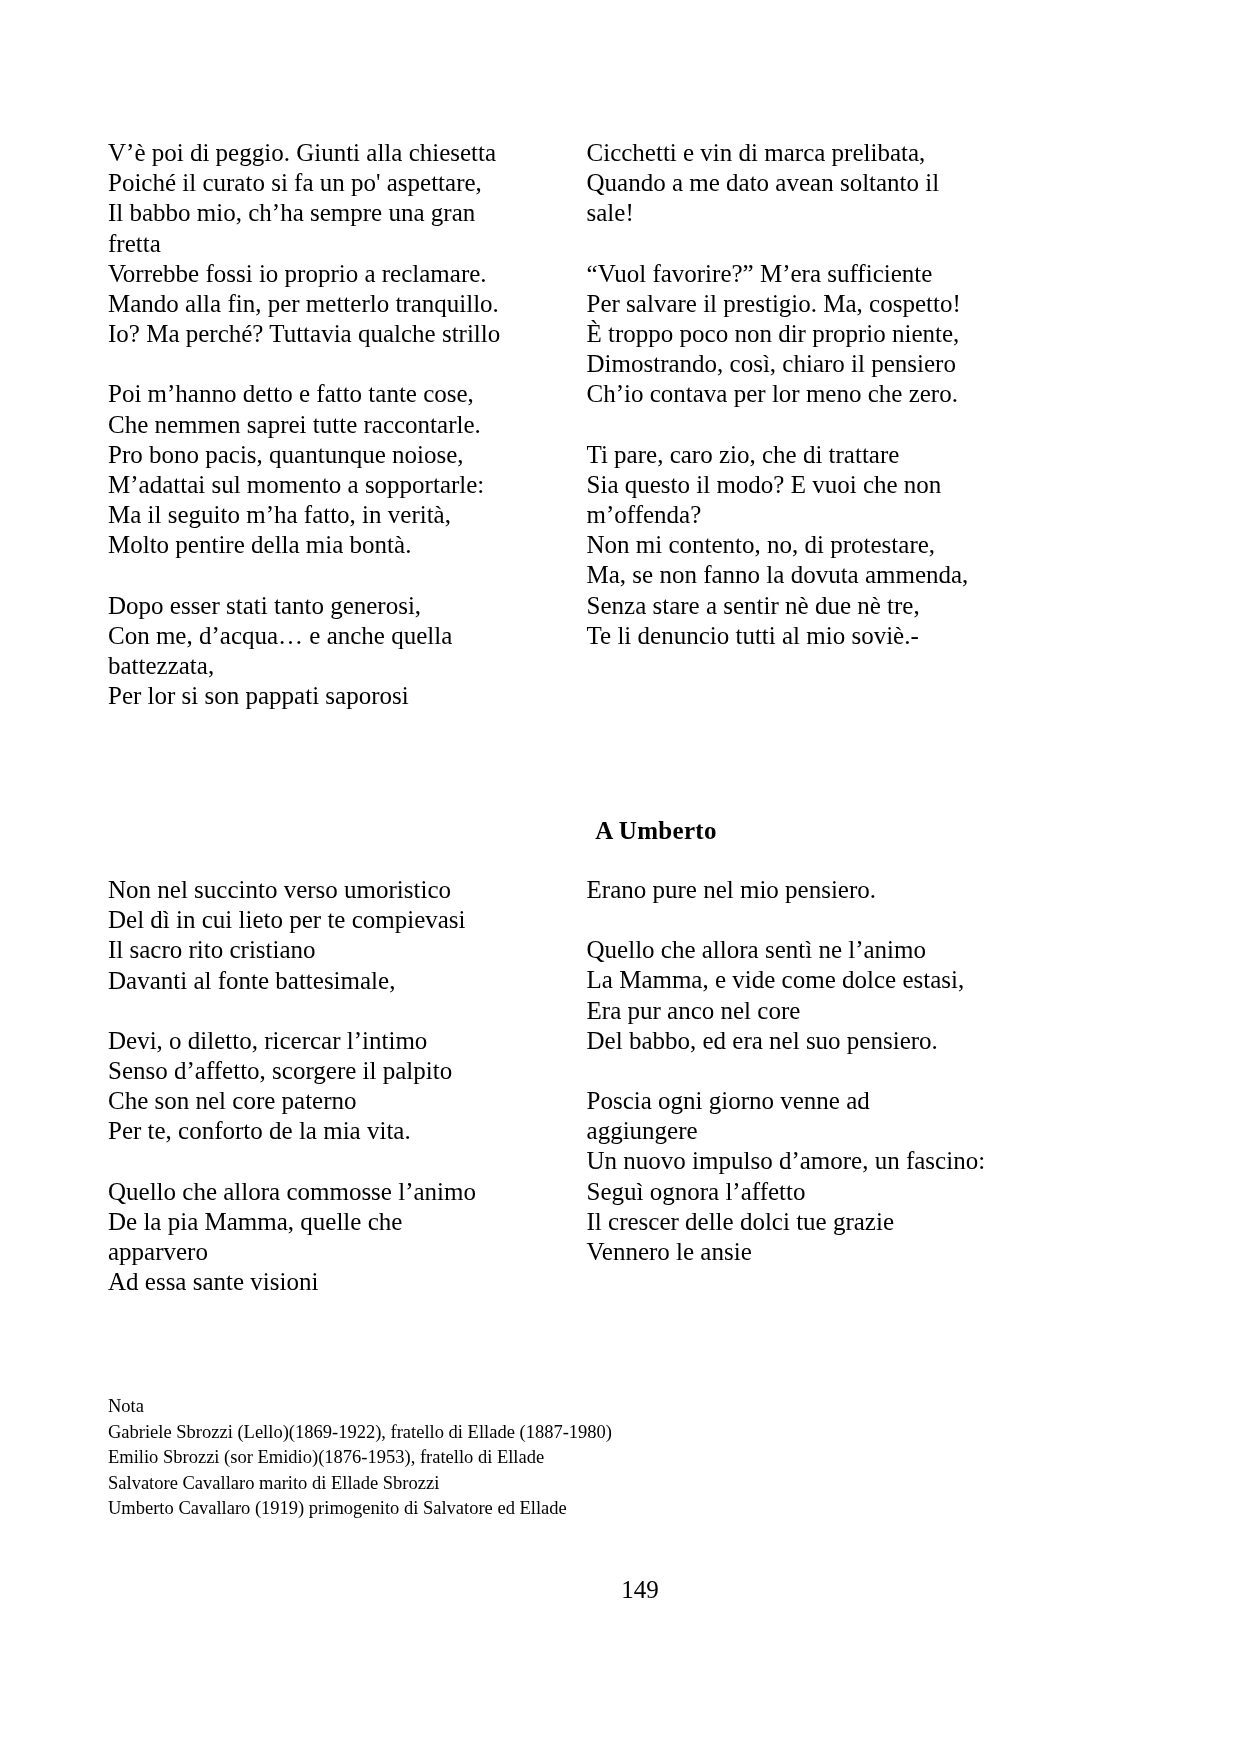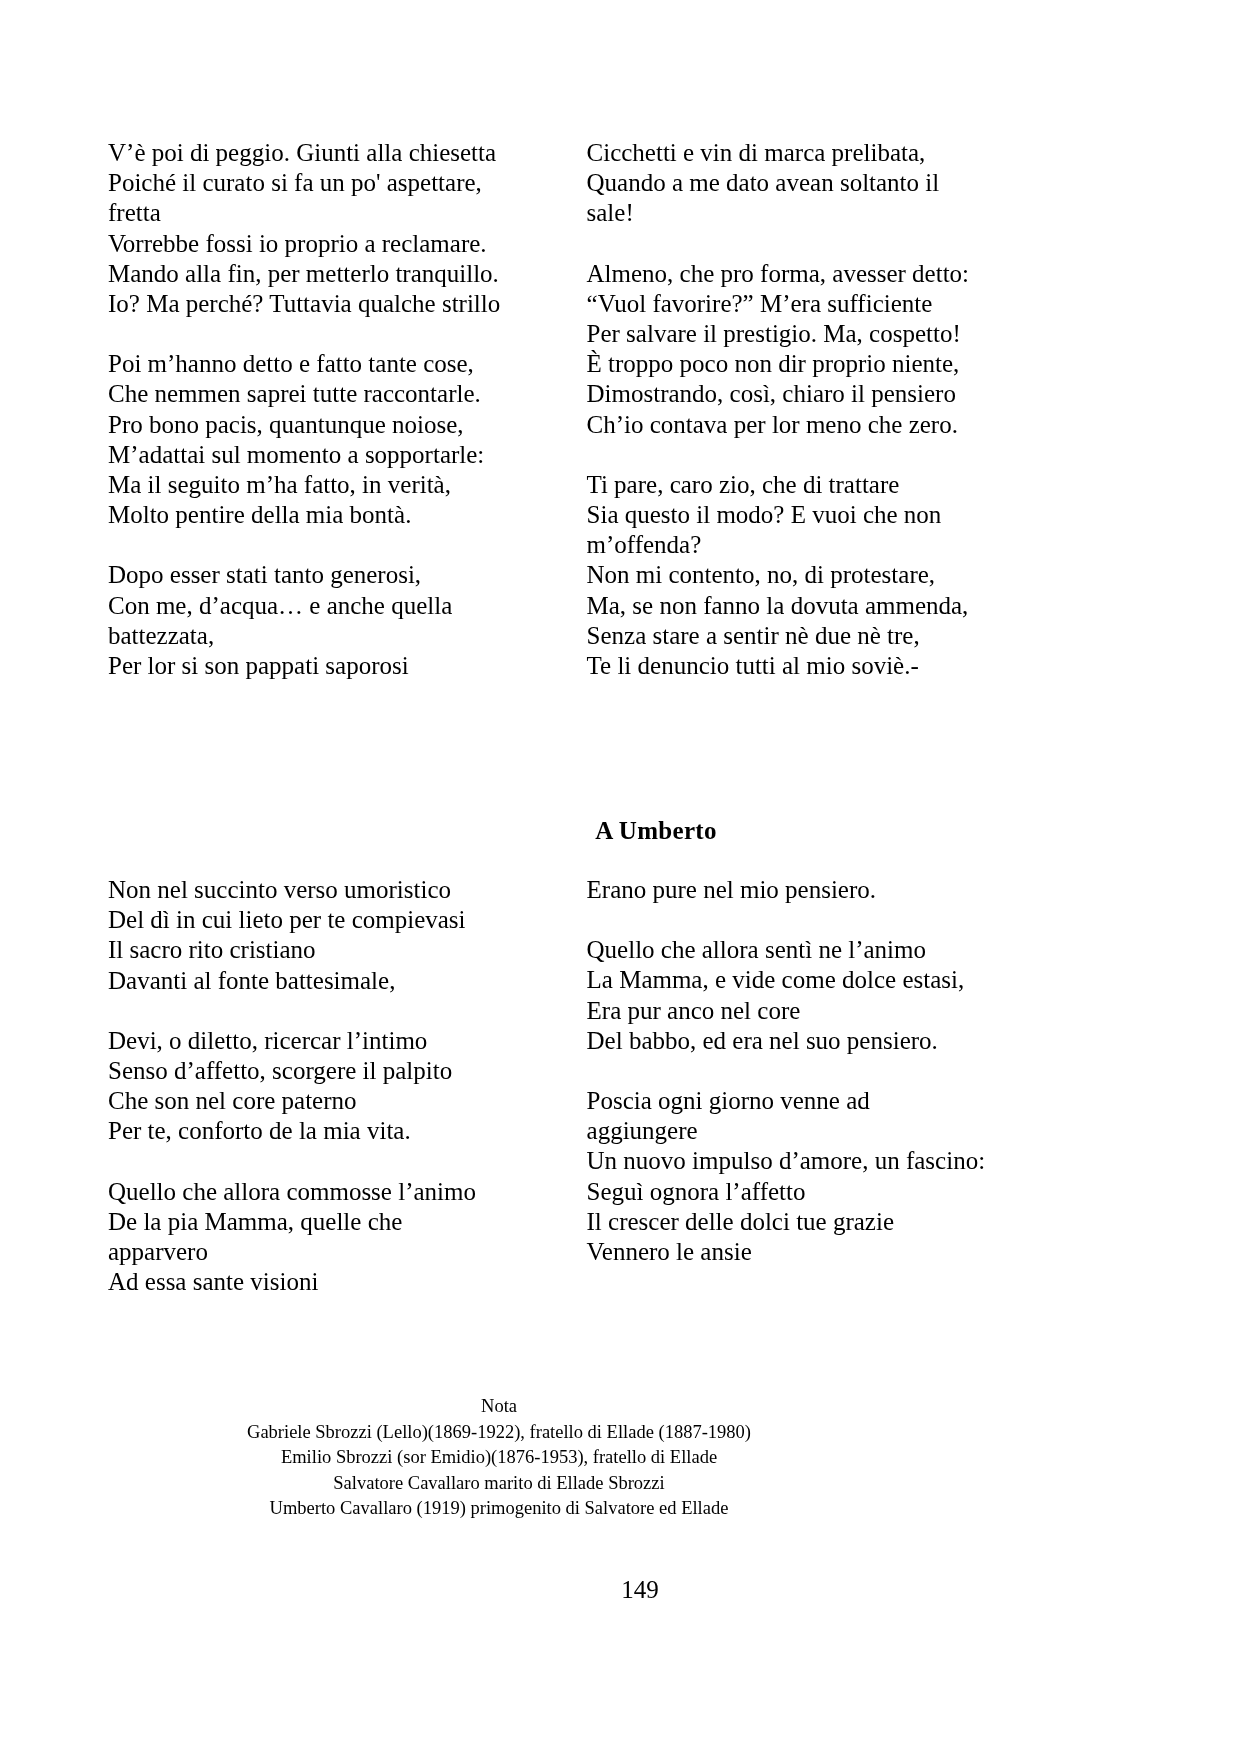--- a/index.html
+++ b/index.html
@@ -68,20 +68,21 @@
 </head>
 <body>
 
 <div class="page">
 
   <div class="poem-block" id="poem-one" style="left:108px; top:138px; width:900px;">
     <div class="col col-left" id="p1-left">
         <div class="stanza">
           <div class="line">V’è poi di peggio. Giunti alla chiesetta</div>
           <div class="line">Poiché il curato si fa un po' aspettare,</div>
+          <div class="line">Il babbo mio, ch’ha sempre una gran</div>
           <div class="line">fretta</div>
           <div class="line">Vorrebbe fossi io proprio a reclamare.</div>
           <div class="line">Mando alla fin, per metterlo tranquillo.</div>
           <div class="line">Io? Ma perché? Tuttavia qualche strillo</div>
         </div>
         <div class="stanza">
           <div class="line">Poi m’hanno detto e fatto tante cose,</div>
           <div class="line">Che nemmen saprei tutte raccontarle.</div>
           <div class="line">Pro bono pacis, quantunque noiose,</div>
           <div class="line">M’adattai sul momento a sopportarle:</div>
@@ -95,21 +96,20 @@
           <div class="line">Per lor si son pappati saporosi</div>
         </div>
       </div>
     <div class="col col-right" id="p1-right">
         <div class="stanza">
           <div class="line">Cicchetti e vin di marca prelibata,</div>
           <div class="line">Quando a me dato avean soltanto il</div>
           <div class="line">sale!</div>
         </div>
         <div class="stanza">
-          <div class="line">Almeno, che pro forma, avesser detto:</div>
           <div class="line">“Vuol favorire?” M’era sufficiente</div>
           <div class="line">Per salvare il prestigio. Ma, cospetto!</div>
           <div class="line">È troppo poco non dir proprio niente,</div>
           <div class="line">Dimostrando, così, chiaro il pensiero</div>
           <div class="line">Ch’io contava per lor meno che zero.</div>
         </div>
         <div class="stanza">
           <div class="line">Ti pare, caro zio, che di trattare</div>
           <div class="line">Sia questo il modo? E vuoi che non</div>
           <div class="line">m’offenda?</div>
@@ -158,21 +158,21 @@
           <div class="line">Poscia ogni giorno venne ad</div>
           <div class="line">aggiungere</div>
           <div class="line">Un nuovo impulso d’amore, un fascino:</div>
           <div class="line">Seguì ognora l’affetto</div>
           <div class="line">Il crescer delle dolci tue grazie</div>
           <div class="line">Vennero le ansie</div>
         </div>
       </div>
   </div>
 
-  <div class="notes" id="notes-block" style="left:119px; top:1394px; width:760px;text-align:center;">
+  <div class="notes" id="notes-block" style="left:108px; top:1394px; width:760px;">
     <div class="note-line">Nota</div>
     <div id="notes-lines">
         <div class="note-line">Gabriele Sbrozzi (Lello)(1869-1922), fratello di Ellade (1887-1980)</div>
         <div class="note-line">Emilio Sbrozzi (sor Emidio)(1876-1953), fratello di Ellade</div>
         <div class="note-line">Salvatore Cavallaro marito di Ellade Sbrozzi</div>
         <div class="note-line">Umberto Cavallaro (1919) primogenito di Salvatore ed Ellade</div>
       </div>
   </div>
 
   <div class="page-number" style="top:1575px;padding-left:20px;">149</div>

